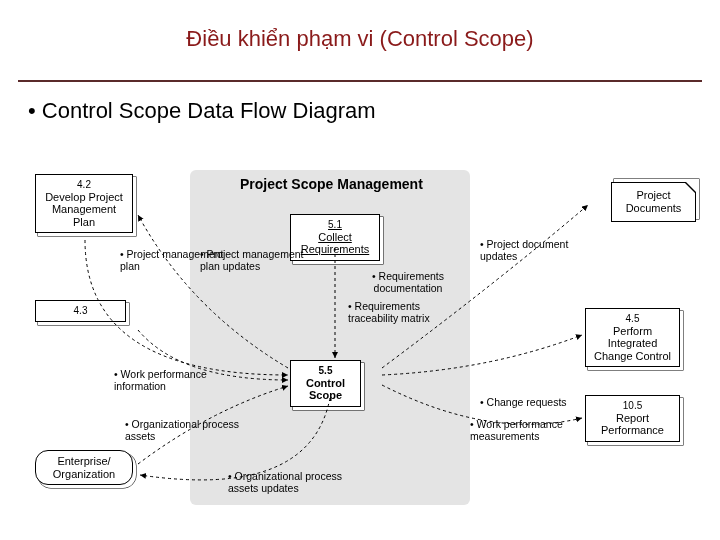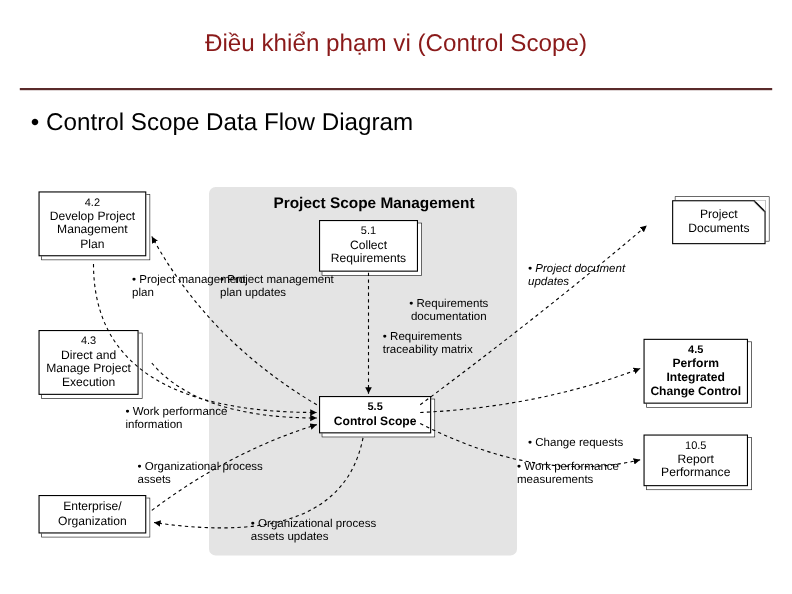--- a/index.html
+++ b/index.html
@@ -32,21 +32,21 @@
     width: 660px; height: 340px;
   }
   .shade {
     position: absolute;
     background: #e4e4e4;
     border-radius: 6px;
   }
   .psm-title {
     position: absolute;
     font-size: 14px; font-weight: bold;
-    text-align: center;
+    text-align: left;
   }
   .pbox {
     position: absolute;
     background: #fff;
     border: 1.5px solid #000;
     text-align: center;
     font-size: 11px;
     padding: 4px 4px;
     line-height: 1.15;
     box-shadow: 3px 3px 0 #fff, 3px 3px 0 0.5px #000;
@@ -97,57 +97,56 @@
 
   <div class="shade" style="left:160px; top:0px; width:280px; height:335px;"></div>
   <div class="psm-title" style="left:210px; top:6px; width:200px;">Project Scope Management</div>
 
   <div class="pbox" style="left:5px; top:4px; width:98px;">
     <span class="num">4.2</span>
     <span class="txt">Develop Project Management Plan</span>
   </div>
   <div class="pbox" style="left:5px; top:130px; width:91px;">
     <span class="num">4.3</span>
-    <span class="txt">Direct and Manage Project Execution</span>
   </div>
-  <div class="pbox" style="left:5px; top:280px; width:98px;">
+  <div class="pbox" style="left:5px; top:280px; width:98px;border-radius:13px;">
     <span class="txt">Enterprise/ Organization</span>
   </div>
 
-  <div class="pbox" style="left:260px; top:30px; width:90px;">
+  <div class="pbox" style="left:260px; top:44px; width:90px;text-decoration:underline;">
     <span class="num">5.1</span>
     <span class="txt">Collect Requirements</span>
   </div>
-  <div class="pbox main" style="left:260px; top:190px; width:102px;">
+  <div class="pbox main" style="left:260px; top:190px; width:71px;">
     <span class="num">5.5</span>
     <span class="txt">Control Scope</span>
   </div>
 
   <div class="docbox" style="left:581px; top:12px; width:85px;">
     <span>Project Documents</span>
   </div>
-  <div class="pbox" style="left:555px; top:138px; width:95px;font-weight:bold;">
+  <div class="pbox" style="left:555px; top:138px; width:95px;">
     <span class="num">4.5</span>
     <span class="txt">Perform Integrated Change Control</span>
   </div>
   <div class="pbox" style="left:555px; top:225px; width:95px;">
     <span class="num">10.5</span>
     <span class="txt">Report Performance</span>
   </div>
 
   <div class="bullet" style="left:90px; top:78px;">Project management plan</div>
   <div class="bullet" style="left:84px; top:198px;">Work performance information</div>
   <div class="bullet" style="left:170px; top:78px;">Project management plan updates</div>
 
   <div class="bullet" style="left:95px; top:248px;">Organizational process assets</div>
   <div class="bullet" style="left:318px; top:100px;text-align:center;">Requirements documentation</div>
   <div class="bullet" style="left:198px; top:300px;">Organizational process assets updates</div>
   <div class="bullet" style="left:318px; top:130px;">Requirements traceability matrix</div>
 
-  <div class="bullet" style="left:450px; top:68px;font-style:italic;">Project document updates</div>
+  <div class="bullet" style="left:450px; top:68px;">Project document updates</div>
   <div class="bullet" style="left:450px; top:190px;margin-top:36px;">Change requests</div>
   <div class="bullet" style="left:440px; top:248px;">Work performance measurements</div>
 
   <svg class="arrows">
     <defs>
       <marker id="ah" markerWidth="8" markerHeight="8" refX="6" refY="3" orient="auto">
         <path d="M0,0 L6,3 L0,6 Z" fill="#000"></path>
       </marker>
     </defs>
 

